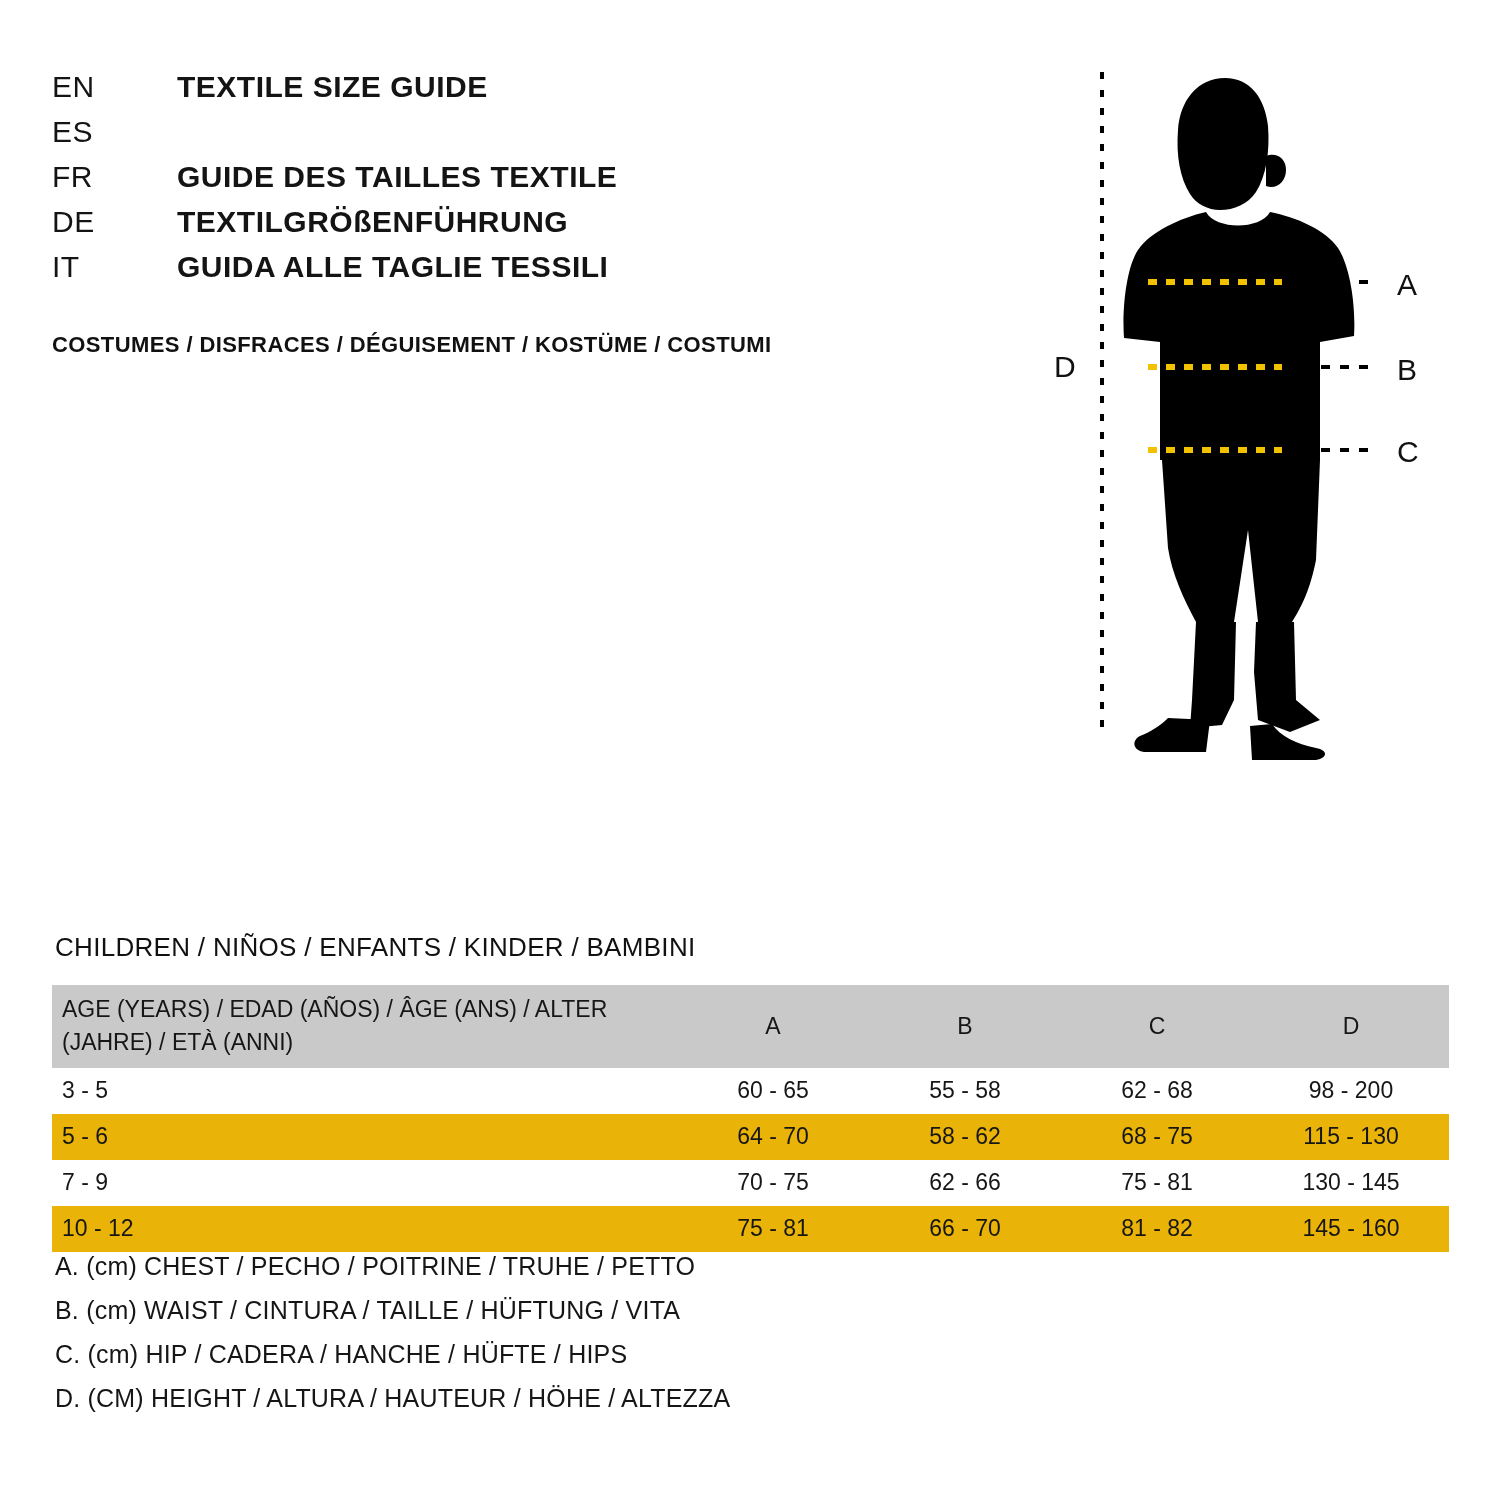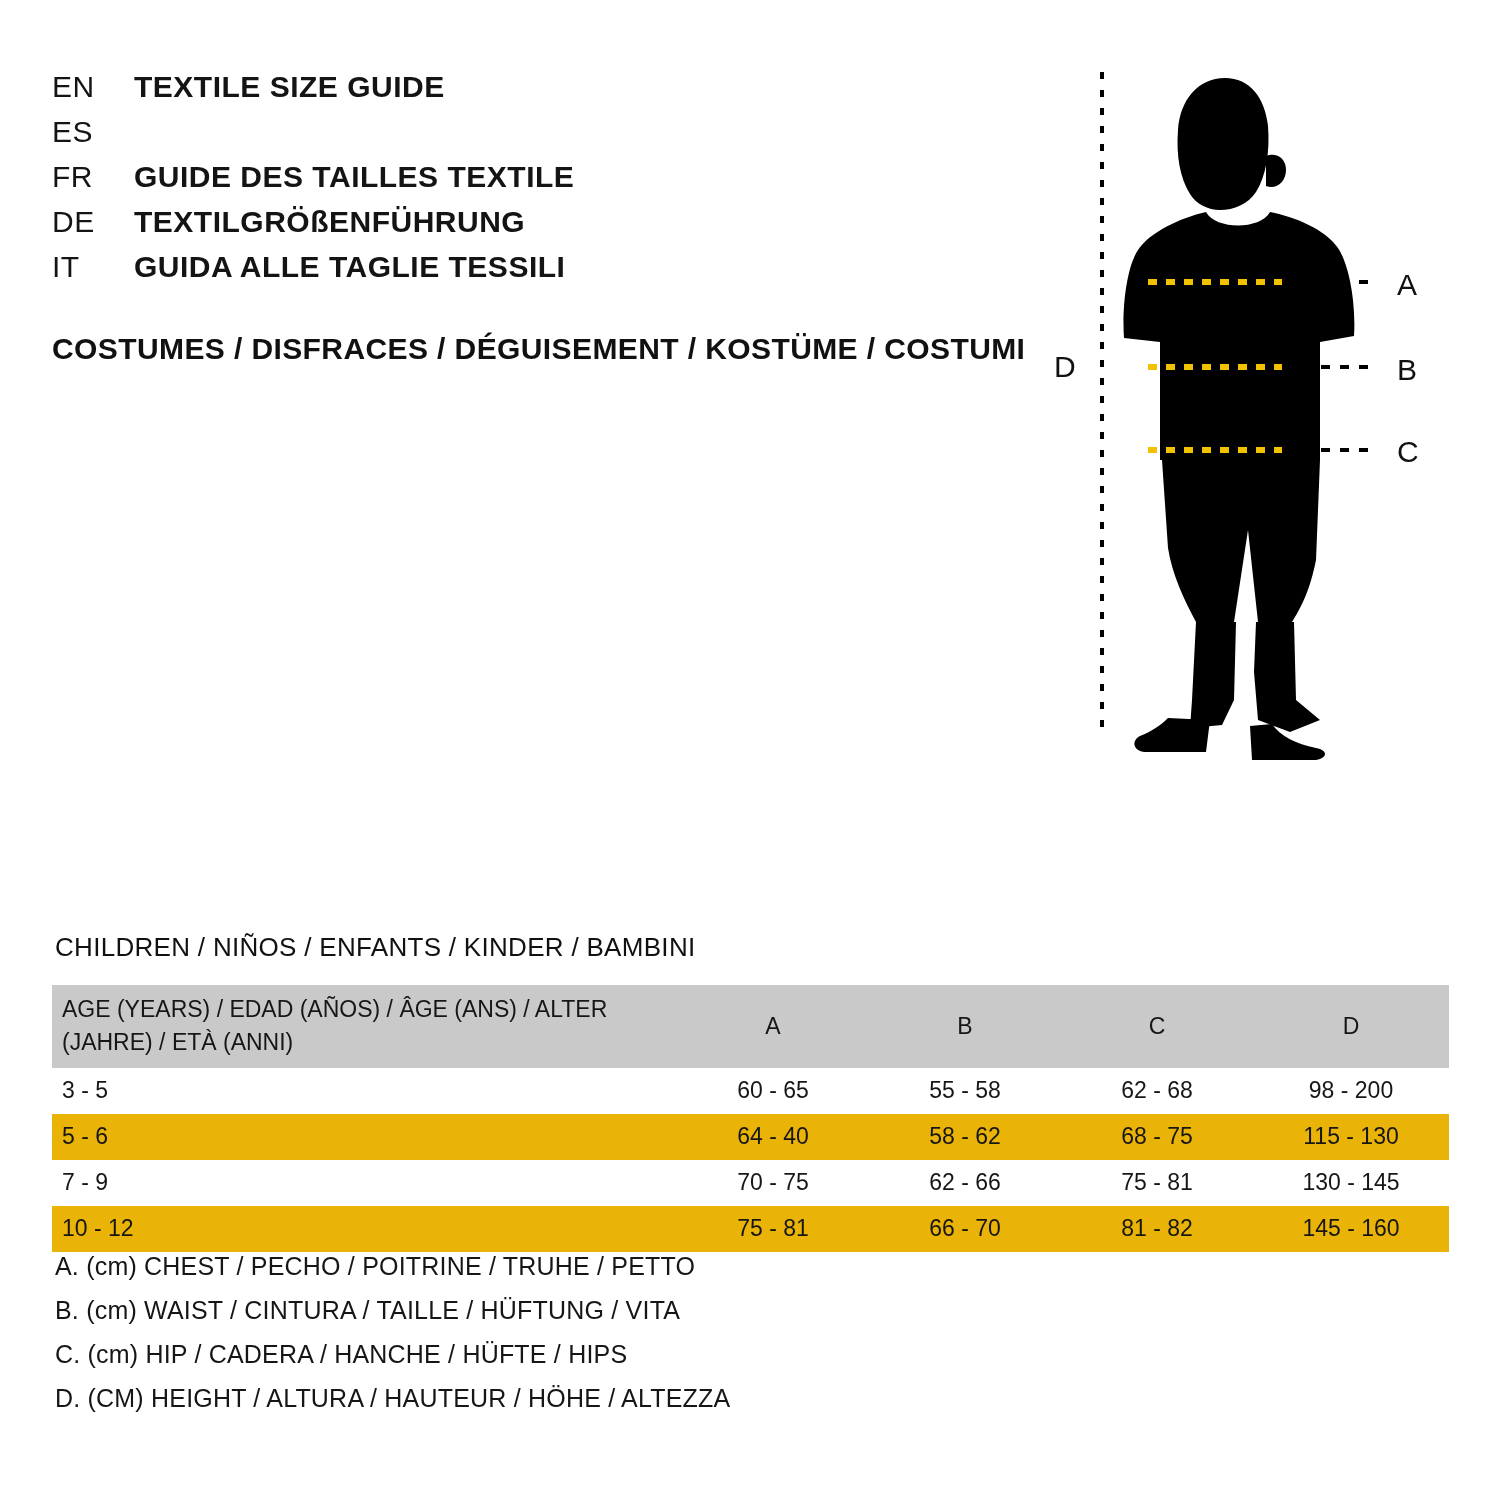--- a/index.html
+++ b/index.html
@@ -23,34 +23,35 @@
     top: 70px;
     width: 960px;
   }
   .lang-row {
     display: flex;
     align-items: baseline;
     height: 45px;
     font-size: 30px;
     letter-spacing: 0.5px;
     color: #141414;
+    gap: 43px;
   }
   .lang-code {
     width: 82px;
     flex: 0 0 82px;
   }
   .lang-text {
     flex: 1 1 auto;
     font-weight: bold;
   }
   .costumes-line {
     position: absolute;
     left: 52px;
     top: 332px;
-    font-size: 30px;
+    font-size: 22px;
     font-weight: bold;
     letter-spacing: 0.4px;
     color: #111111;
   }
 
   
   .figure-area {
     position: absolute;
     left: 1020px;
     top: 60px;
@@ -232,21 +233,21 @@
   <tbody>
     <tr class="odd">
       <td class="cell-age">3 - 5</td>
       <td>60 - 65</td>
       <td>55 - 58</td>
       <td>62 - 68</td>
       <td>98 - 200</td>
     </tr>
     <tr class="even">
       <td class="cell-age">5 - 6</td>
-      <td>64 - 40</td>
+      <td>64 - 70</td>
       <td>58 - 62</td>
       <td>68 - 75</td>
       <td>115 - 130</td>
     </tr>
     <tr class="odd">
       <td class="cell-age">7 - 9</td>
       <td>70 - 75</td>
       <td>62 - 66</td>
       <td>75 - 81</td>
       <td>130 - 145</td>

